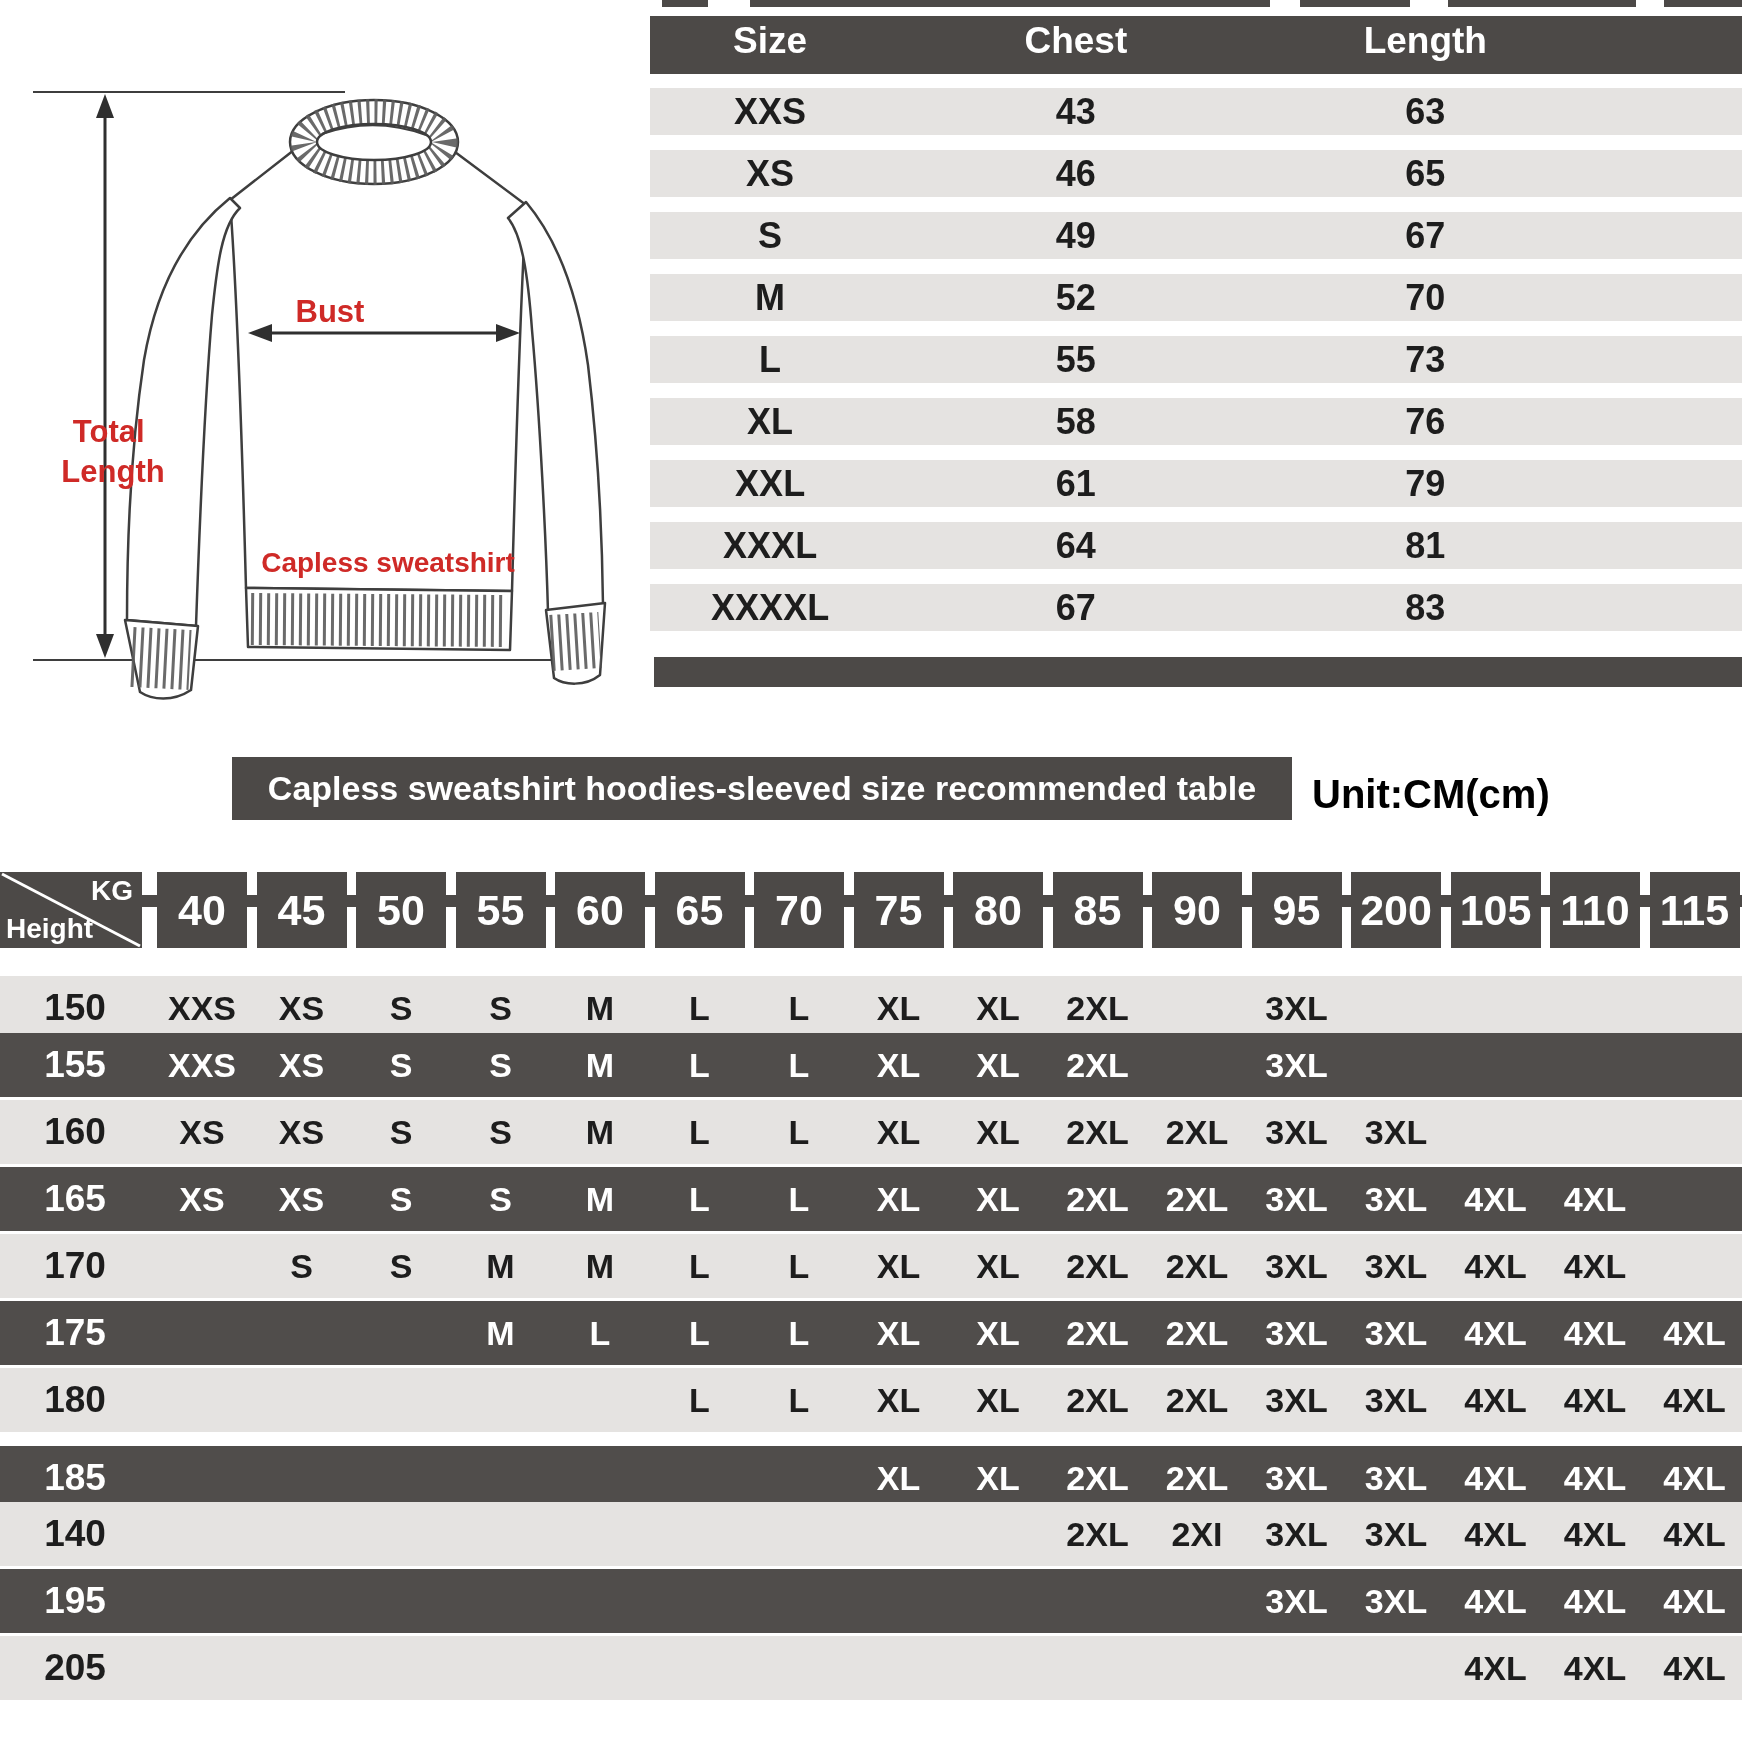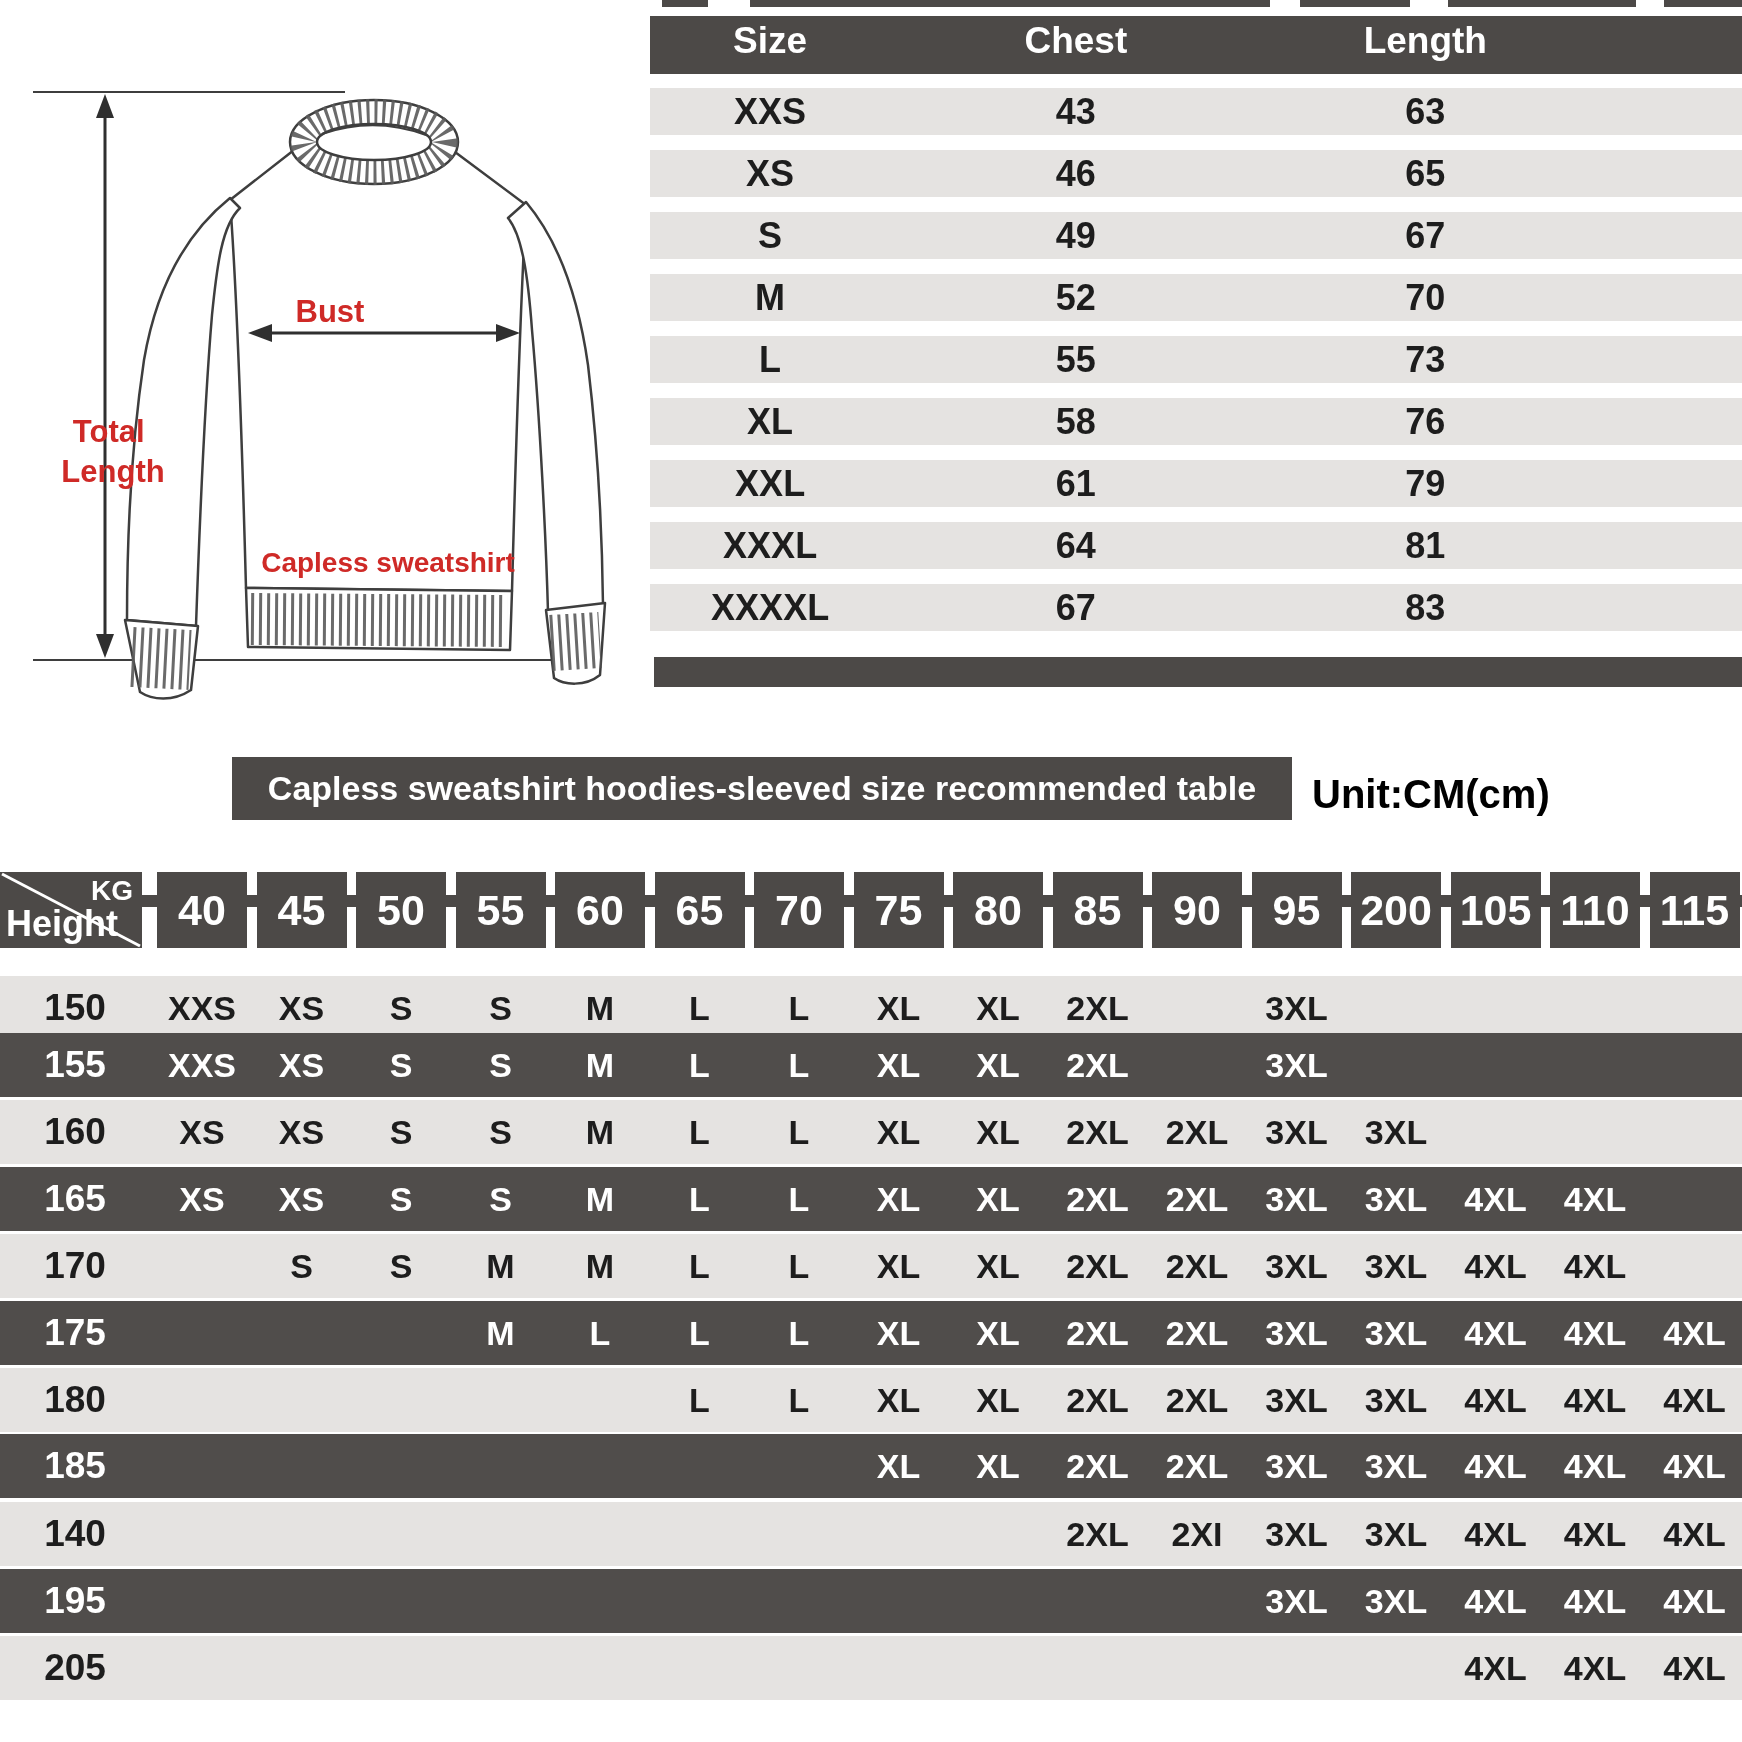--- a/index.html
+++ b/index.html
@@ -34,21 +34,21 @@
   #unit-label{position:absolute;left:1312px;top:757px;height:71px;line-height:74px;
               font-size:40px;font-weight:bold;color:#000;}
 
   #divider{position:absolute;left:0;top:895px;width:1742px;height:12px;background:var(--dark);}
 
   
   #matrix{position:absolute;left:0;top:872px;width:1742px;height:840px;}
   .corner{position:absolute;left:0;top:0;width:142px;height:76px;background:var(--dark);}
   .corner svg{position:absolute;left:0;top:0;}
   .corner .kg{position:absolute;top:3px;right:9px;color:#fff;font-weight:bold;font-size:28px;}
-  .corner .ht{position:absolute;bottom:3px;left:6px;color:#fff;font-weight:bold;font-size:36px;}
+  .corner .ht{position:absolute;bottom:3px;left:6px;color:#fff;font-weight:bold;font-size:28px;}
   .kg-box{position:absolute;top:0;width:90px;height:76px;background:var(--dark);
           color:#fff;font-weight:bold;font-size:43px;line-height:76px;text-align:center;}
   .m-row{position:absolute;left:0;width:1742px;height:64px;}
   .m-row.light{background:var(--row-light);}
   .m-row.dark{background:var(--row-dark);}
   .m-row .h-label{position:absolute;left:28px;top:0;width:94px;text-align:center;
                   font-weight:bold;font-size:37px;line-height:64px;}
   .m-row.light .h-label,.m-row.light .m-cell{color:var(--ink);}
   .m-row.dark .h-label,.m-row.dark .m-cell{color:#fff;}
   .m-cell{position:absolute;top:0;width:90px;text-align:center;font-weight:bold;
@@ -316,21 +316,21 @@
           <span class="m-cell" style="left: 853.5px;">XL</span>
           <span class="m-cell" style="left: 953px;">XL</span>
           <span class="m-cell" style="left: 1052.5px;">2XL</span>
           <span class="m-cell" style="left: 1152px;">2XL</span>
           <span class="m-cell" style="left: 1251.5px;">3XL</span>
           <span class="m-cell" style="left: 1351px;">3XL</span>
           <span class="m-cell" style="left: 1450.5px;">4XL</span>
           <span class="m-cell" style="left: 1550px;">4XL</span>
           <span class="m-cell" style="left: 1649.5px;">4XL</span>
         </div>
-        <div class="m-row dark" style="top: 562px;">
+        <div class="m-row dark" style="top: 574px;">
           <span class="h-label">185</span>
           <span class="m-cell" style="left: 853.5px;">XL</span>
           <span class="m-cell" style="left: 953px;">XL</span>
           <span class="m-cell" style="left: 1052.5px;">2XL</span>
           <span class="m-cell" style="left: 1152px;">2XL</span>
           <span class="m-cell" style="left: 1251.5px;">3XL</span>
           <span class="m-cell" style="left: 1351px;">3XL</span>
           <span class="m-cell" style="left: 1450.5px;">4XL</span>
           <span class="m-cell" style="left: 1550px;">4XL</span>
           <span class="m-cell" style="left: 1649.5px;">4XL</span>

